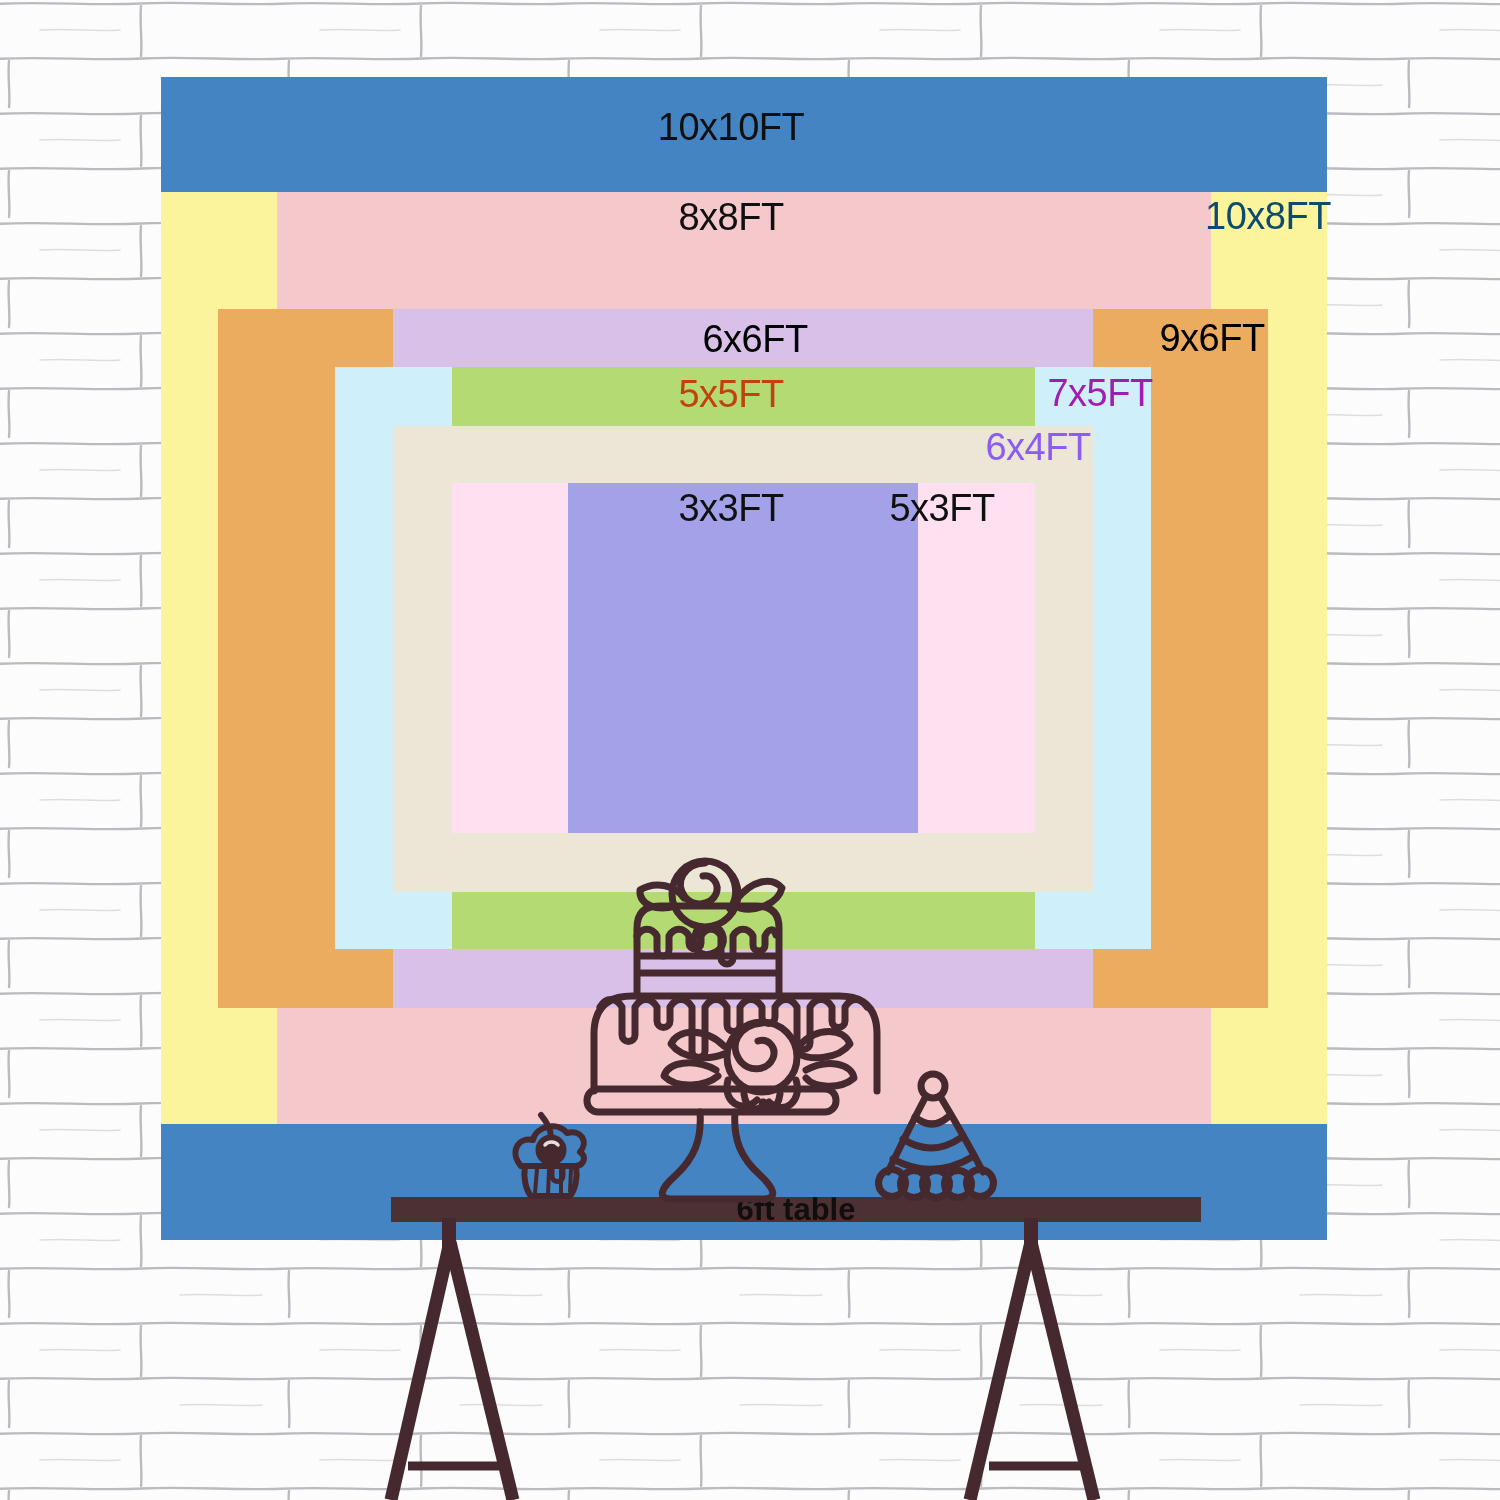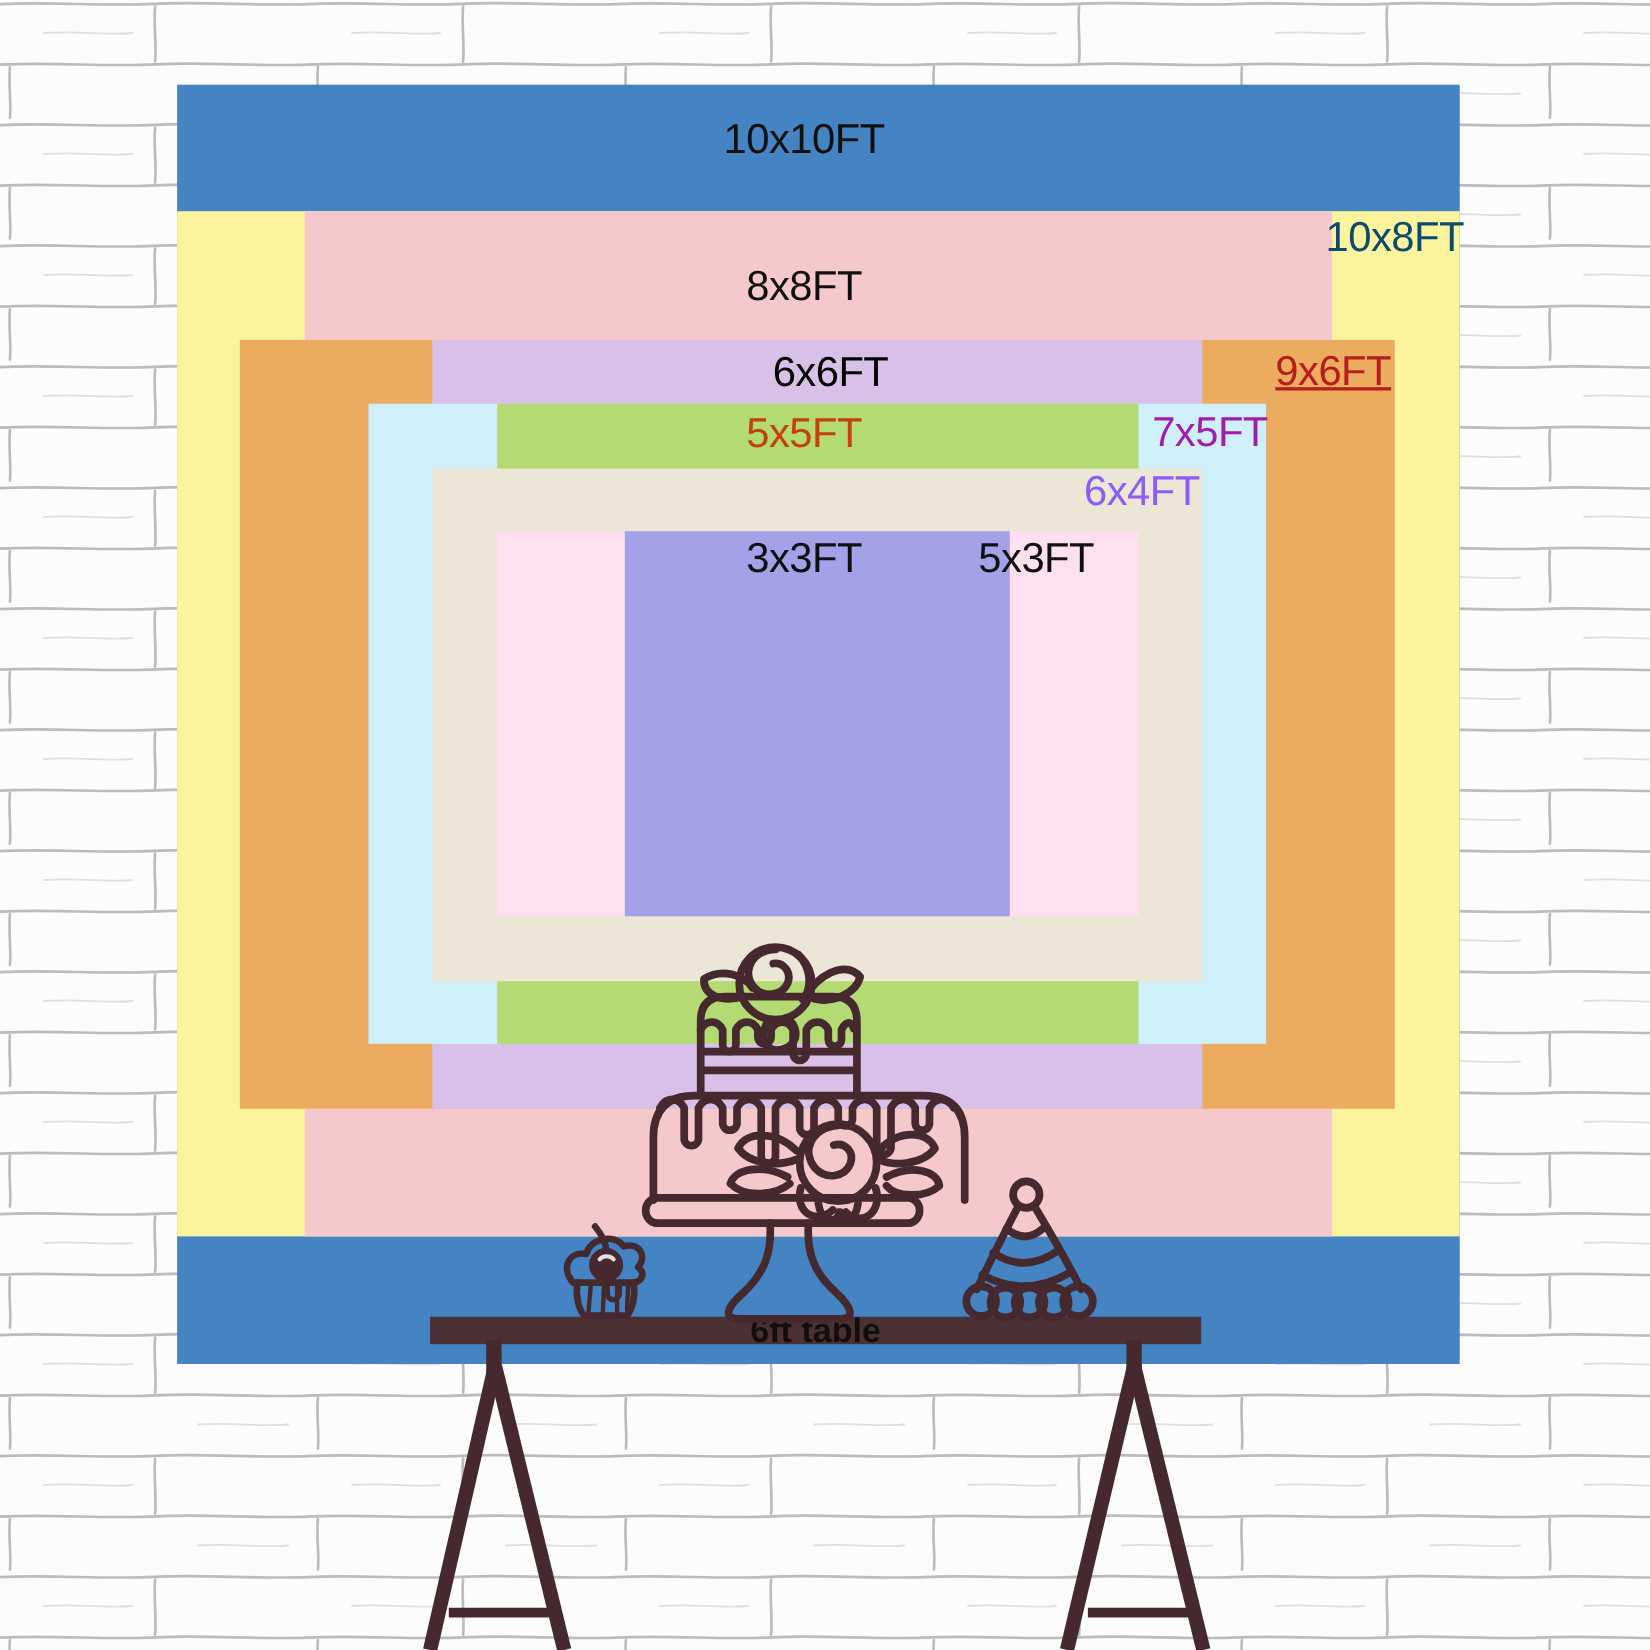--- a/index.html
+++ b/index.html
@@ -51,31 +51,31 @@
       <div class="layer" style="left: 393px; top: 309px; width: 700px; height: 699px; background: rgb(216, 192, 233);"></div>
       <div class="layer" style="left: 335px; top: 367px; width: 816px; height: 582px; background: rgb(207, 239, 250);"></div>
       <div class="layer" style="left: 452px; top: 367px; width: 583px; height: 582px; background: rgb(180, 218, 116);"></div>
       <div class="layer" style="left: 393px; top: 426px; width: 700px; height: 466px; background: rgb(235, 230, 214);"></div>
       <div class="layer" style="left: 452px; top: 483px; width: 583px; height: 350px; background: rgb(254, 224, 240);"></div>
       <div class="layer" style="left: 568px; top: 483px; width: 350px; height: 350px; background: rgb(163, 161, 232);"></div>
     </div>
   <div id="labels">
       <div class="size-label" style="left: 731px; top: 127px; color: rgb(16, 16, 16);">10x10FT</div>
       <div class="size-label" style="left: 1268px; top: 216px; color: #0c4a6e;">10x8FT</div>
-      <div class="size-label" style="left: 731px; top: 217px; color: rgb(16, 16, 16); margin-top: 44px;">8x8FT</div>
-      <div class="size-label" style="left: 1212px; top: 338px; color: #b91c1c; text-decoration: underline;">9x6FT</div>
+      <div class="size-label" style="left: 731px; top: 217px; color: rgb(16, 16, 16);">8x8FT</div>
+      <div class="size-label" style="left: 1212px; top: 338px; color: #000000;">9x6FT</div>
       <div class="size-label" style="left: 755px; top: 339px; color: #000000;">6x6FT</div>
       <div class="size-label" style="left: 1100px; top: 393px; color: #a21caf;">7x5FT</div>
       <div class="size-label" style="left: 731px; top: 394px; color: #c2410c;">5x5FT</div>
       <div class="size-label" style="left: 1038px; top: 447px; color: #8b5cf6;">6x4FT</div>
       <div class="size-label" style="left: 942px; top: 508px; color: rgb(16, 16, 16);">5x3FT</div>
       <div class="size-label" style="left: 731px; top: 508px; color: rgb(16, 16, 16);">3x3FT</div>
     </div>
 
-  <div class="table-bar" id="table-bar" style="left: 391px; top: 1197px; width: 701px; height: 25px; background: rgb(76, 49, 52);">
+  <div class="table-bar" id="table-bar" style="left: 391px; top: 1197px; width: 810px; height: 25px; background: rgb(76, 49, 52);">
     <span class="table-label">6ft table</span>
   </div>
 
   <svg class="overlay" width="1500" height="1500" viewBox="0 0 1500 1500">
 
     <g fill="none" class="inkgroup">
       <g stroke="#46292f" stroke-width="14" stroke-linecap="butt" class="ink-stroke">
         <path d="M449,1218 L449,1250"></path>
         <path d="M1031,1218 L1031,1250"></path>
       </g>

